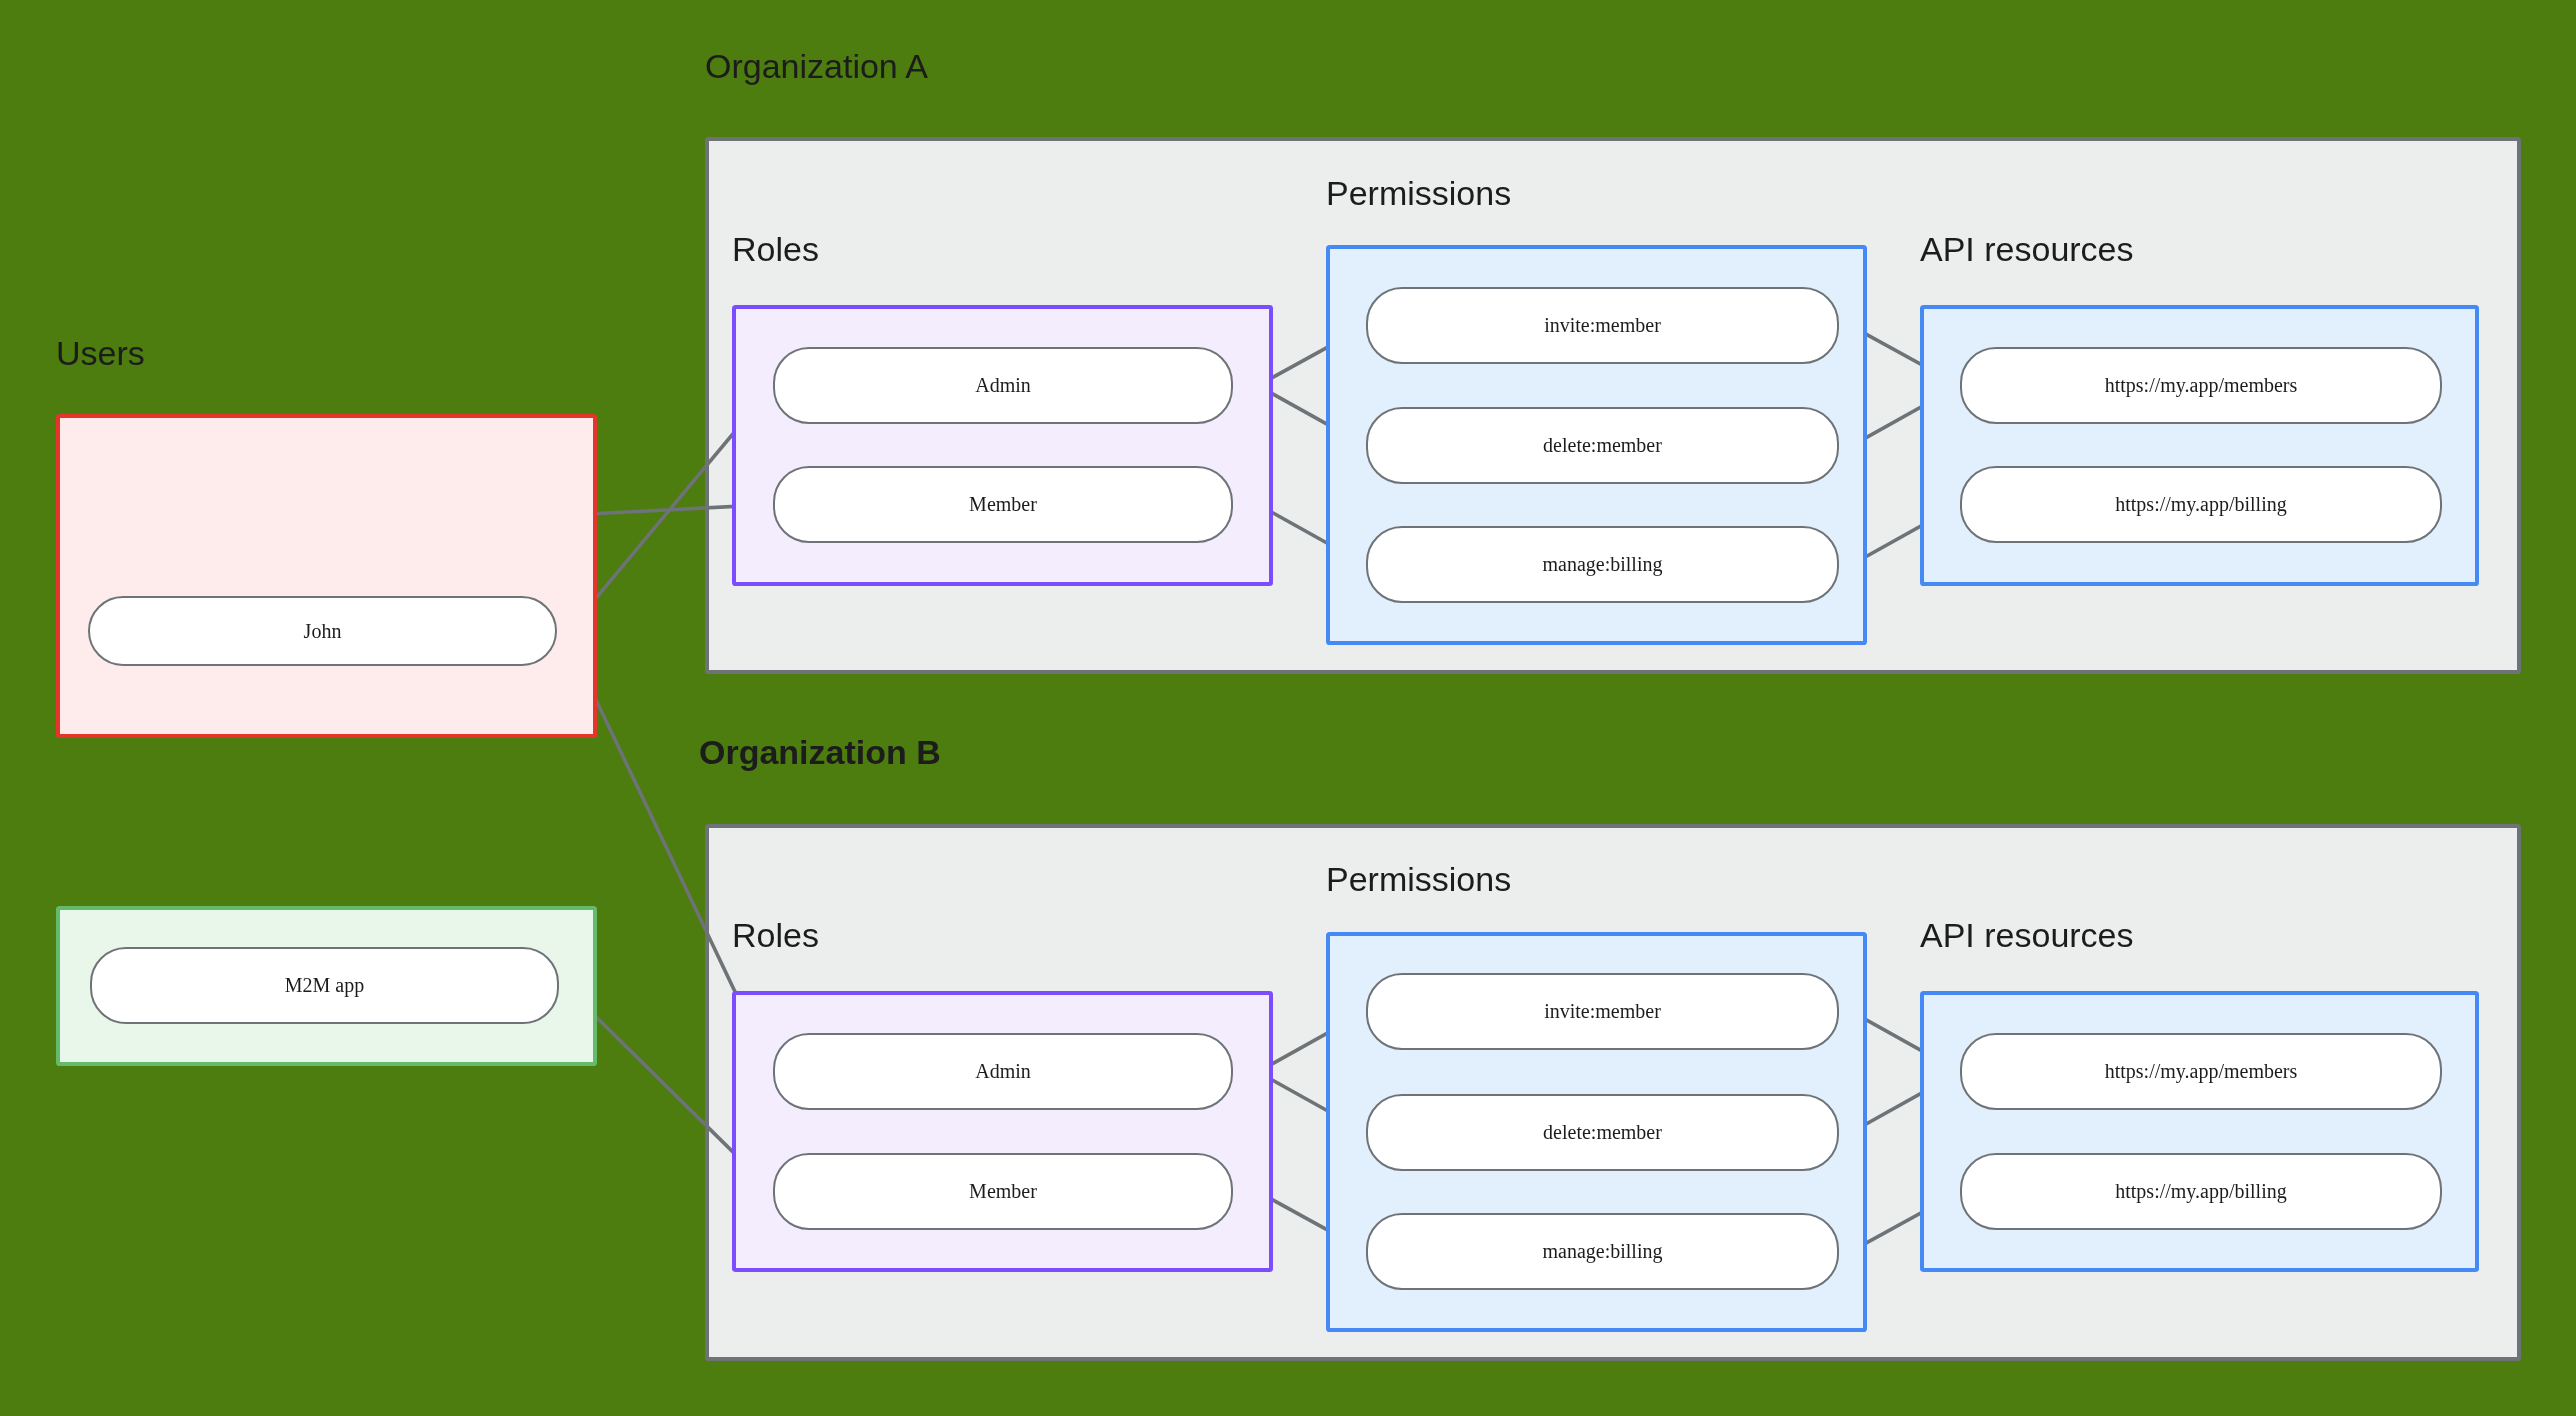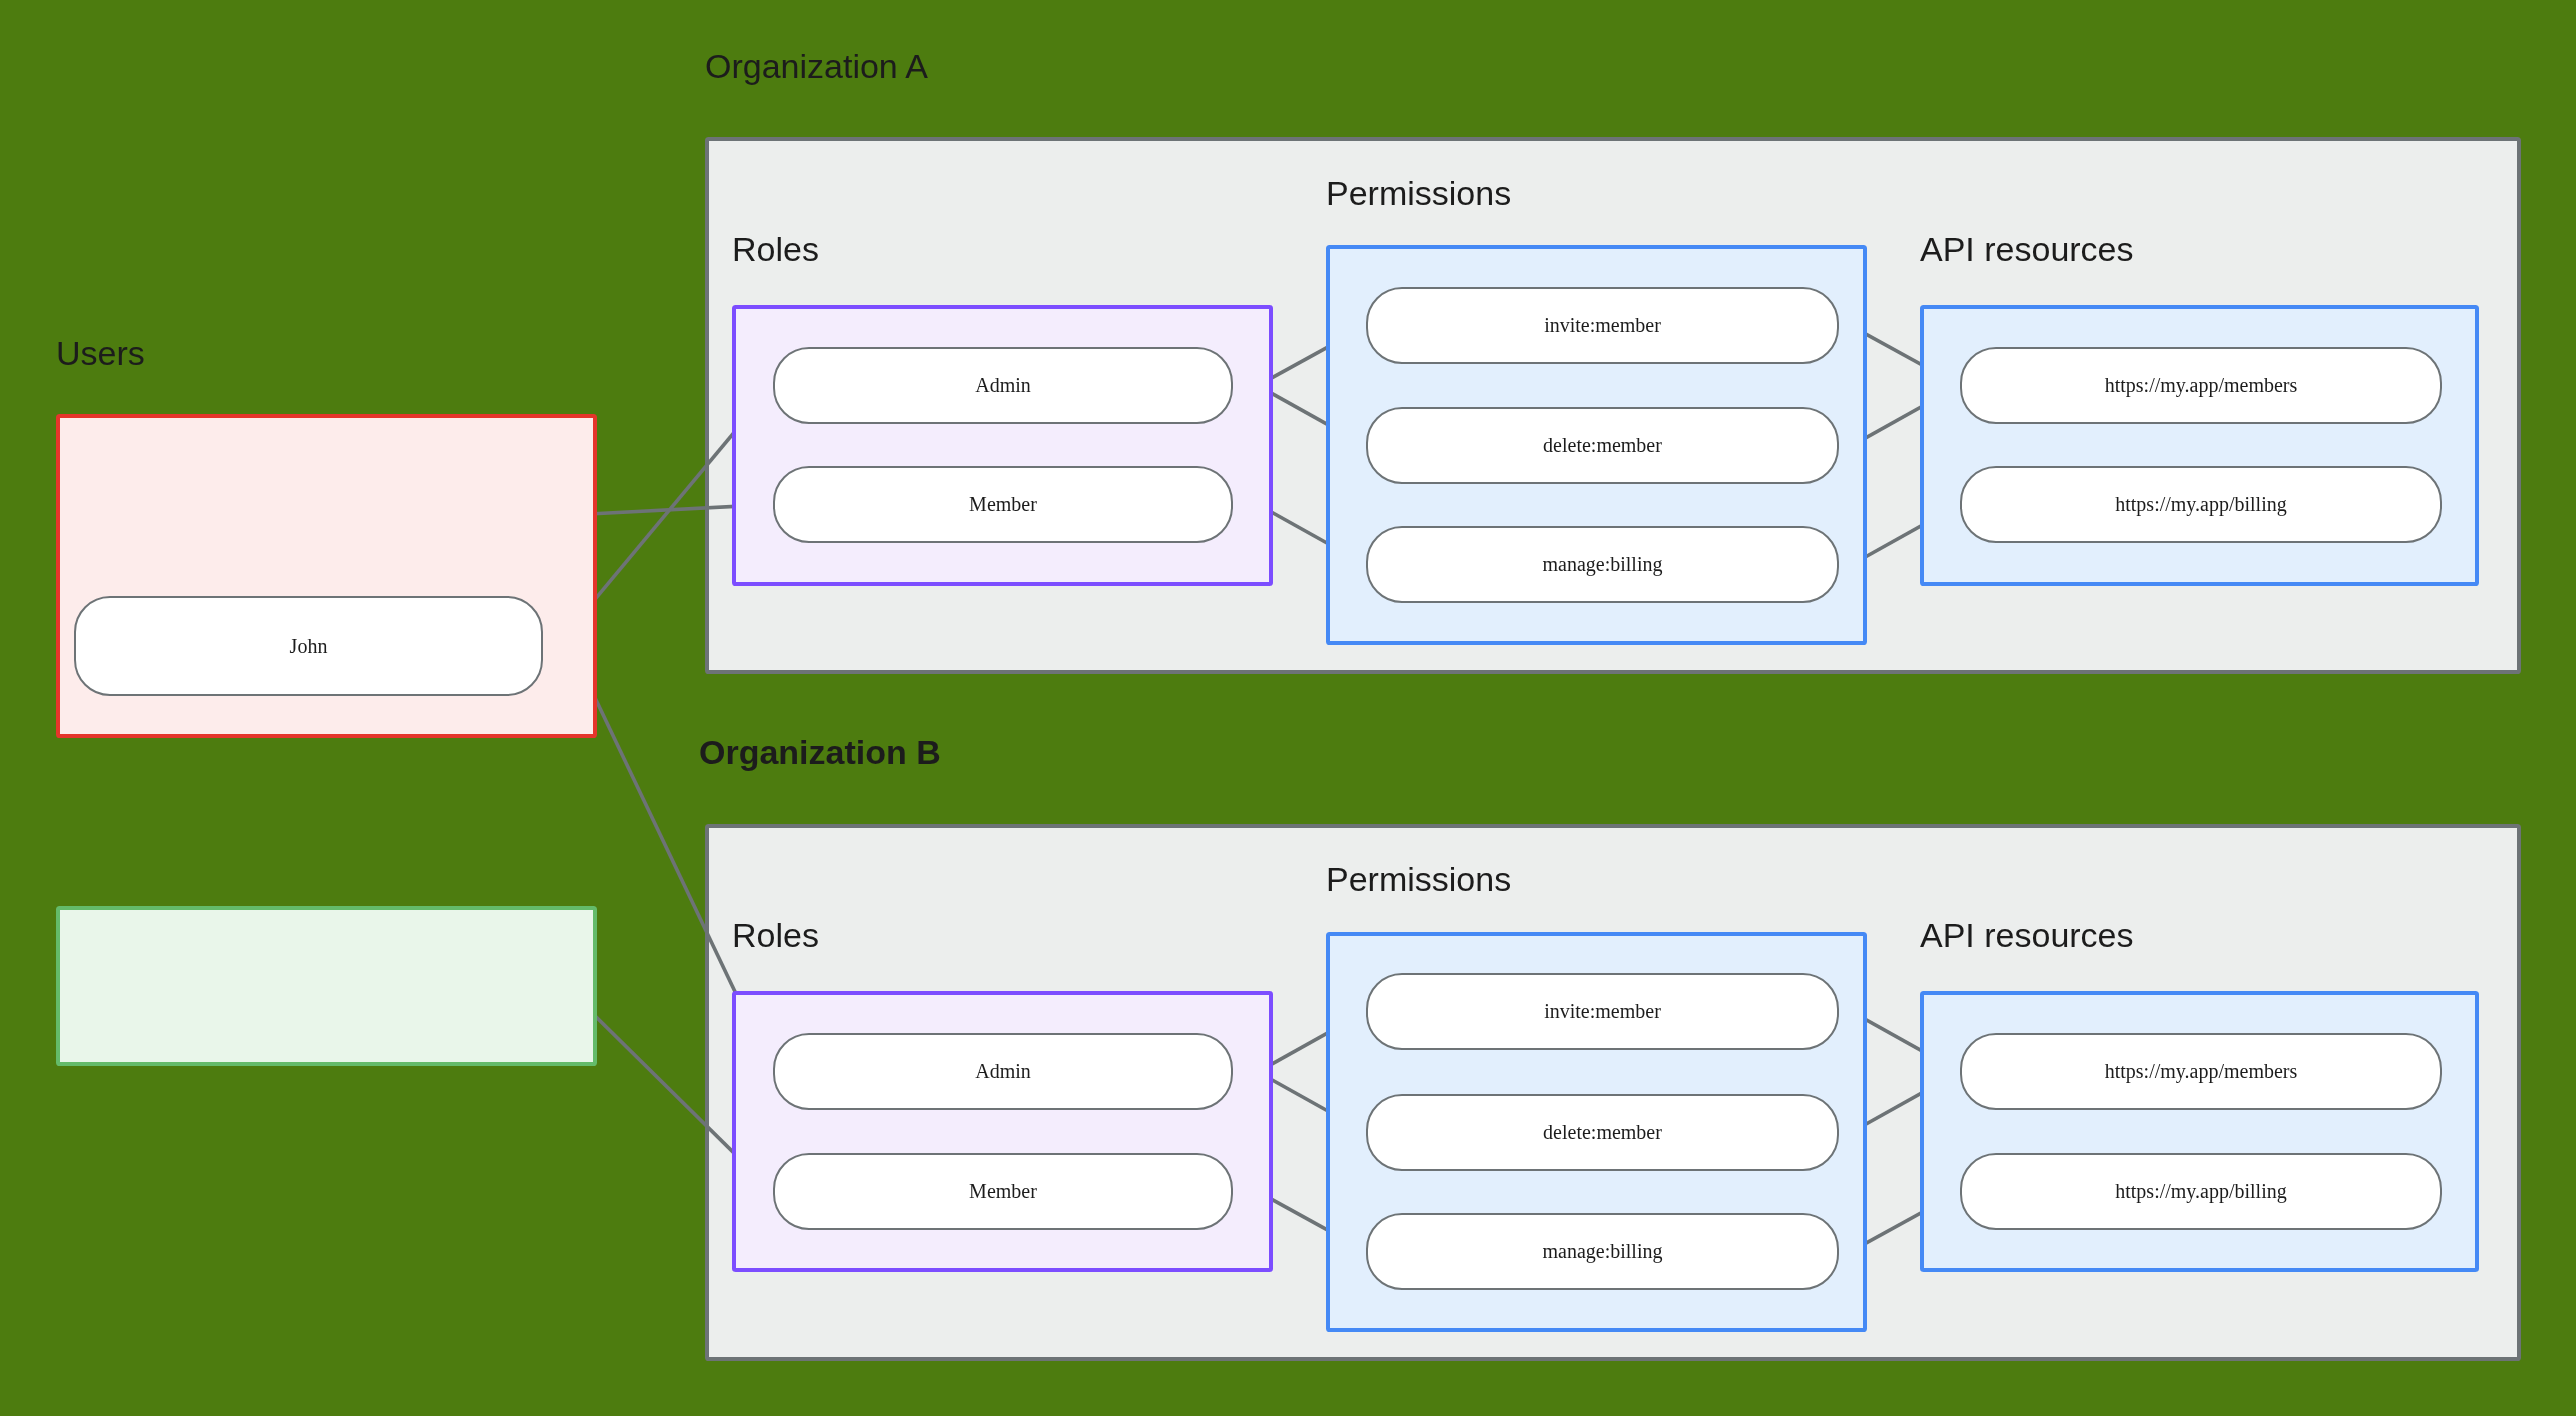--- a/index.html
+++ b/index.html
@@ -171,18 +171,19 @@
   <div class="pill" style="left:1366px; top:1094px; width:473px; height:77px;">delete:member</div>
   <div class="pill" style="left:1366px; top:1213px; width:473px; height:77px;">manage:billing</div>
 
   <div class="group-label" style="left:1920px; top:916px;">API resources</div>
   <div class="sub-box box-api" style="left:1920px; top:991px; width:559px; height:281px;"></div>
   <div class="pill" style="left:1960px; top:1033px; width:482px; height:77px;">https://my.app/members</div>
   <div class="pill" style="left:1960px; top:1153px; width:482px; height:77px;">https://my.app/billing</div>
 
   <div class="group-label" style="left:56px; top:334px;">Users</div>
   <div class="sub-box box-users" style="left:56px; top:414px; width:541px; height:324px;"></div>
-  <div class="pill" style="left:74px; top:596px; width:469px; height:100px;">John</div>
+  <div class="pill" style="left:88px; top:596px; width:469px; height:70px;">John</div>
 
   <div class="sub-box box-m2m" style="left:56px; top:906px; width:541px; height:160px;"></div>
+  <div class="pill" style="left:90px; top:947px; width:469px; height:77px;">M2M app</div>
 
 </div>
 
 
 </body></html>

